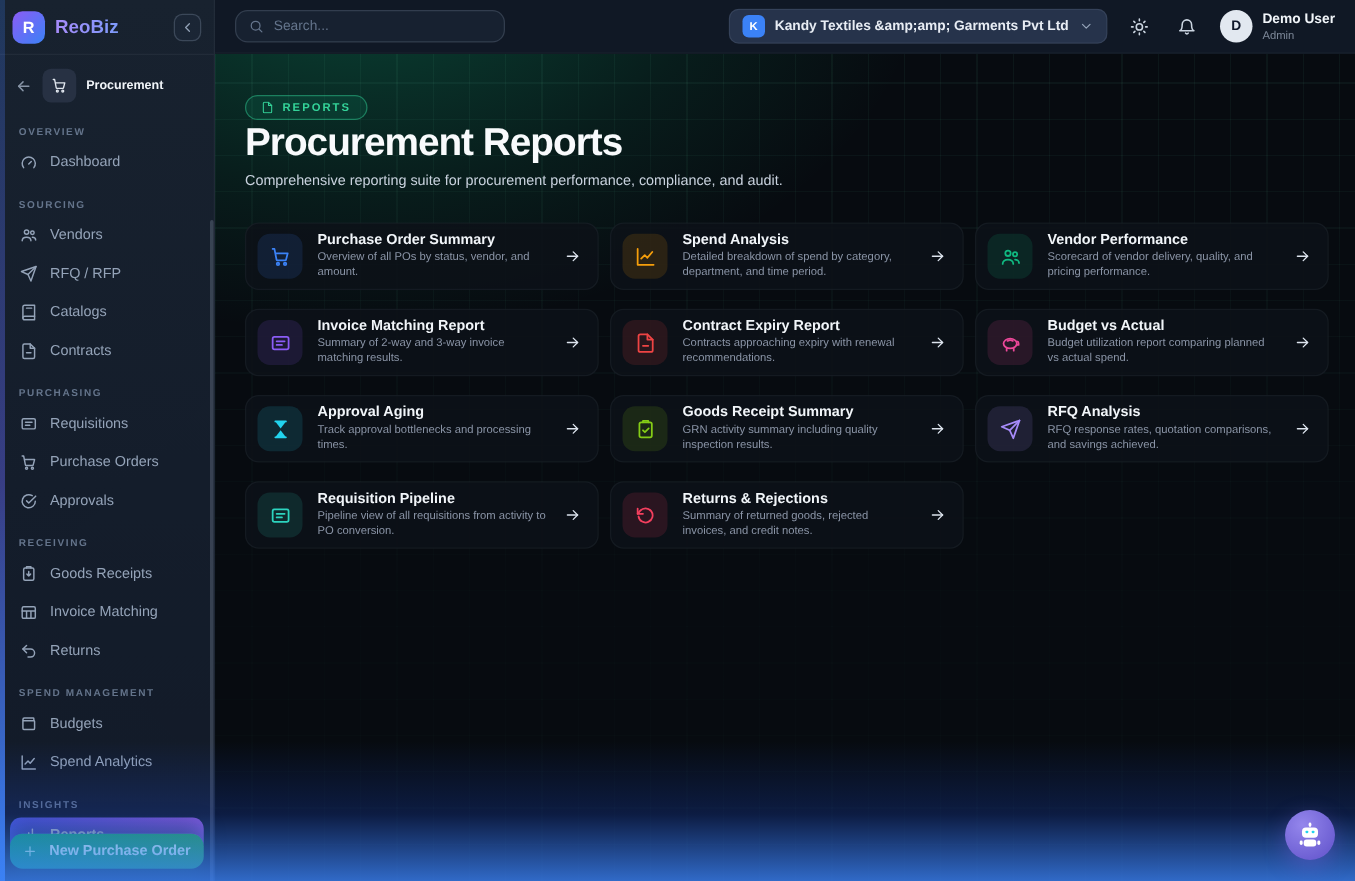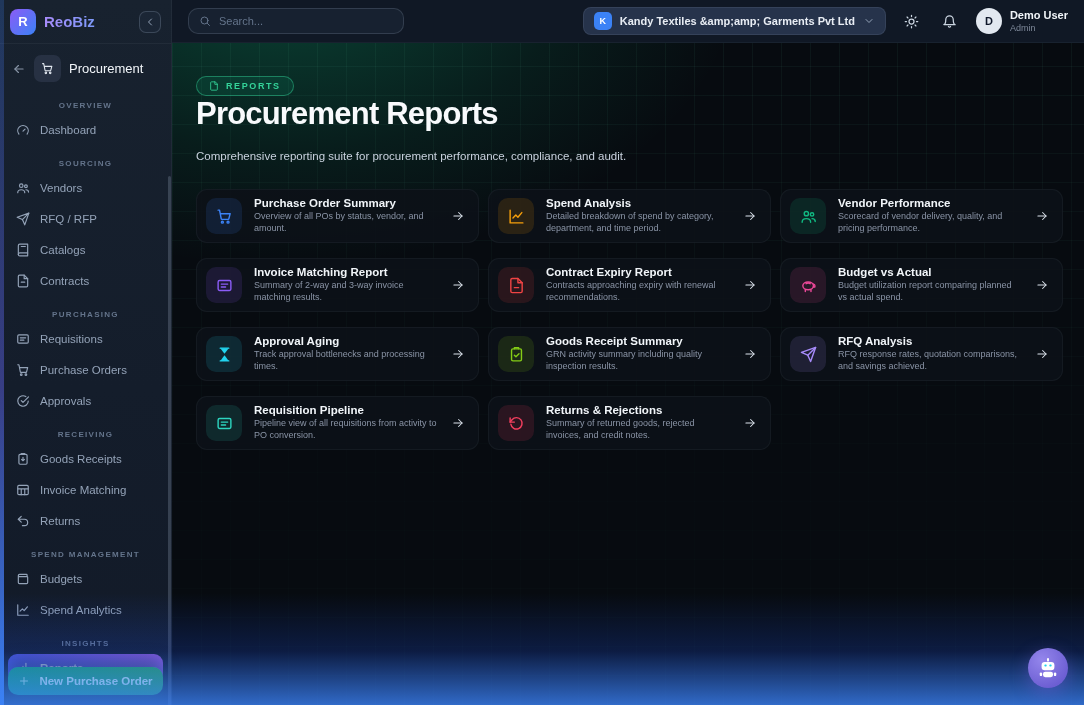--- a/index.html
+++ b/index.html
@@ -27,22 +27,22 @@
   .brand { flex:1; font-size:15px; font-weight:bold;
     background:linear-gradient(90deg,#a78bfa,#60a5fa);
     -webkit-background-clip:text; background-clip:text; color:transparent; }
   .collapse-btn { width:22px; height:22px; border-radius:7px; color:#94a3b8;
     border:1px solid rgba(148,163,184,.28); background:rgba(30,41,59,.5);
     display:flex; align-items:center; justify-content:center; cursor:pointer; }
   .sb-module { display:flex; align-items:center; gap:8px; padding:11px 12px 4px; }
   .back-arrow { color:#8794a6; display:flex; cursor:pointer; }
   .module-iconbox { width:27px; height:27px; border-radius:7px; background:#273143;
     color:#e2e8f0; display:flex; align-items:center; justify-content:center; }
-  .module-label { font-size:13px; font-weight:normal; color:#f1f5f9; }
-  .sb-nav { flex:1; padding:0 8px 64px; position:relative; overflow:hidden;text-align:center; }
+  .module-label { font-size:10px; font-weight:bold; color:#f1f5f9; }
+  .sb-nav { flex:1; padding:0 8px 64px; position:relative; overflow:hidden; }
   .sb-sec { font-size:8px; font-weight:bold; letter-spacing:1.3px; color:#64748b; margin:15px 7px 6px; }
   .sb-item { display:flex; align-items:center; gap:10px; height:28px; padding:0 8px;
     margin-bottom:3px; border-radius:9px; color:#94a3b8; font-size:11.5px; font-weight:500; cursor:pointer; }
   .sb-item .ic { width:14px; height:14px; flex-shrink:0; }
   .sb-item.active { background:linear-gradient(90deg,#4f55d8,#9b59d6); color:#fff; font-weight:bold; }
   .sb-scrollbar { position:absolute; right:0; top:90px; width:3px; height:565px;
     background:rgba(148,163,184,.28); border-radius:2px; }
   .new-po { position:absolute; left:8px; right:8px; bottom:10px; height:28px; z-index:6;
     border-radius:10px; background:linear-gradient(90deg,#0fa173,#24a44b);
     color:#dcfce7; font-size:11.5px; font-weight:bold; cursor:pointer;
@@ -90,21 +90,21 @@
       repeating-linear-gradient(0deg, rgba(110,231,183,.055) 0 1px, transparent 1px 29px),
       repeating-linear-gradient(90deg, rgba(110,231,183,.055) 0 1px, transparent 1px 29px);
     -webkit-mask-image:linear-gradient(180deg,#000 0%, rgba(0,0,0,.55) 40%, rgba(0,0,0,.18) 68%, rgba(0,0,0,.38) 100%);
     mask-image:linear-gradient(180deg,#000 0%, rgba(0,0,0,.55) 40%, rgba(0,0,0,.18) 68%, rgba(0,0,0,.38) 100%); }
   .hero { position:relative; padding:33px 24px 0; z-index:1; }
   .badge { display:inline-flex; align-items:center; gap:7px; height:20px; padding:0 12px;
     border-radius:999px; border:1px solid rgba(52,211,153,.45); background:rgba(16,185,129,.12);
     color:#34d399; font-size:9px; font-weight:bold; letter-spacing:1.6px; }
   .badge .ic { width:10px; height:10px; }
   .page-title { font-size:31px; font-weight:800; color:#f8fafc; letter-spacing:-.8px; }
-  .page-sub { margin-top:18px; font-size:11.5px; color:#c9d2de; }
+  .page-sub { margin-top:7px; font-size:11.5px; color:#c9d2de; }
   .grid { position:relative; z-index:1; margin:27px 21px 0 24px;
     display:grid; grid-template-columns:repeat(3,1fr); gap:15px 9px; }
   .card { height:54px; border-radius:11px; background:rgba(13,17,24,.88);
     border:1px solid rgba(148,163,184,.07); display:flex; align-items:center;
     padding:0 13px 0 9px; gap:12px; cursor:pointer; }
   .tile { width:36px; height:36px; border-radius:10px; flex-shrink:0;
     background:var(--tilebg, rgba(148,163,184,.12)); color:var(--accent,#94a3b8);
     display:flex; align-items:center; justify-content:center; }
   .tile .ic { width:17px; height:17px; }
   .card-txt { flex:1; min-width:0; }

